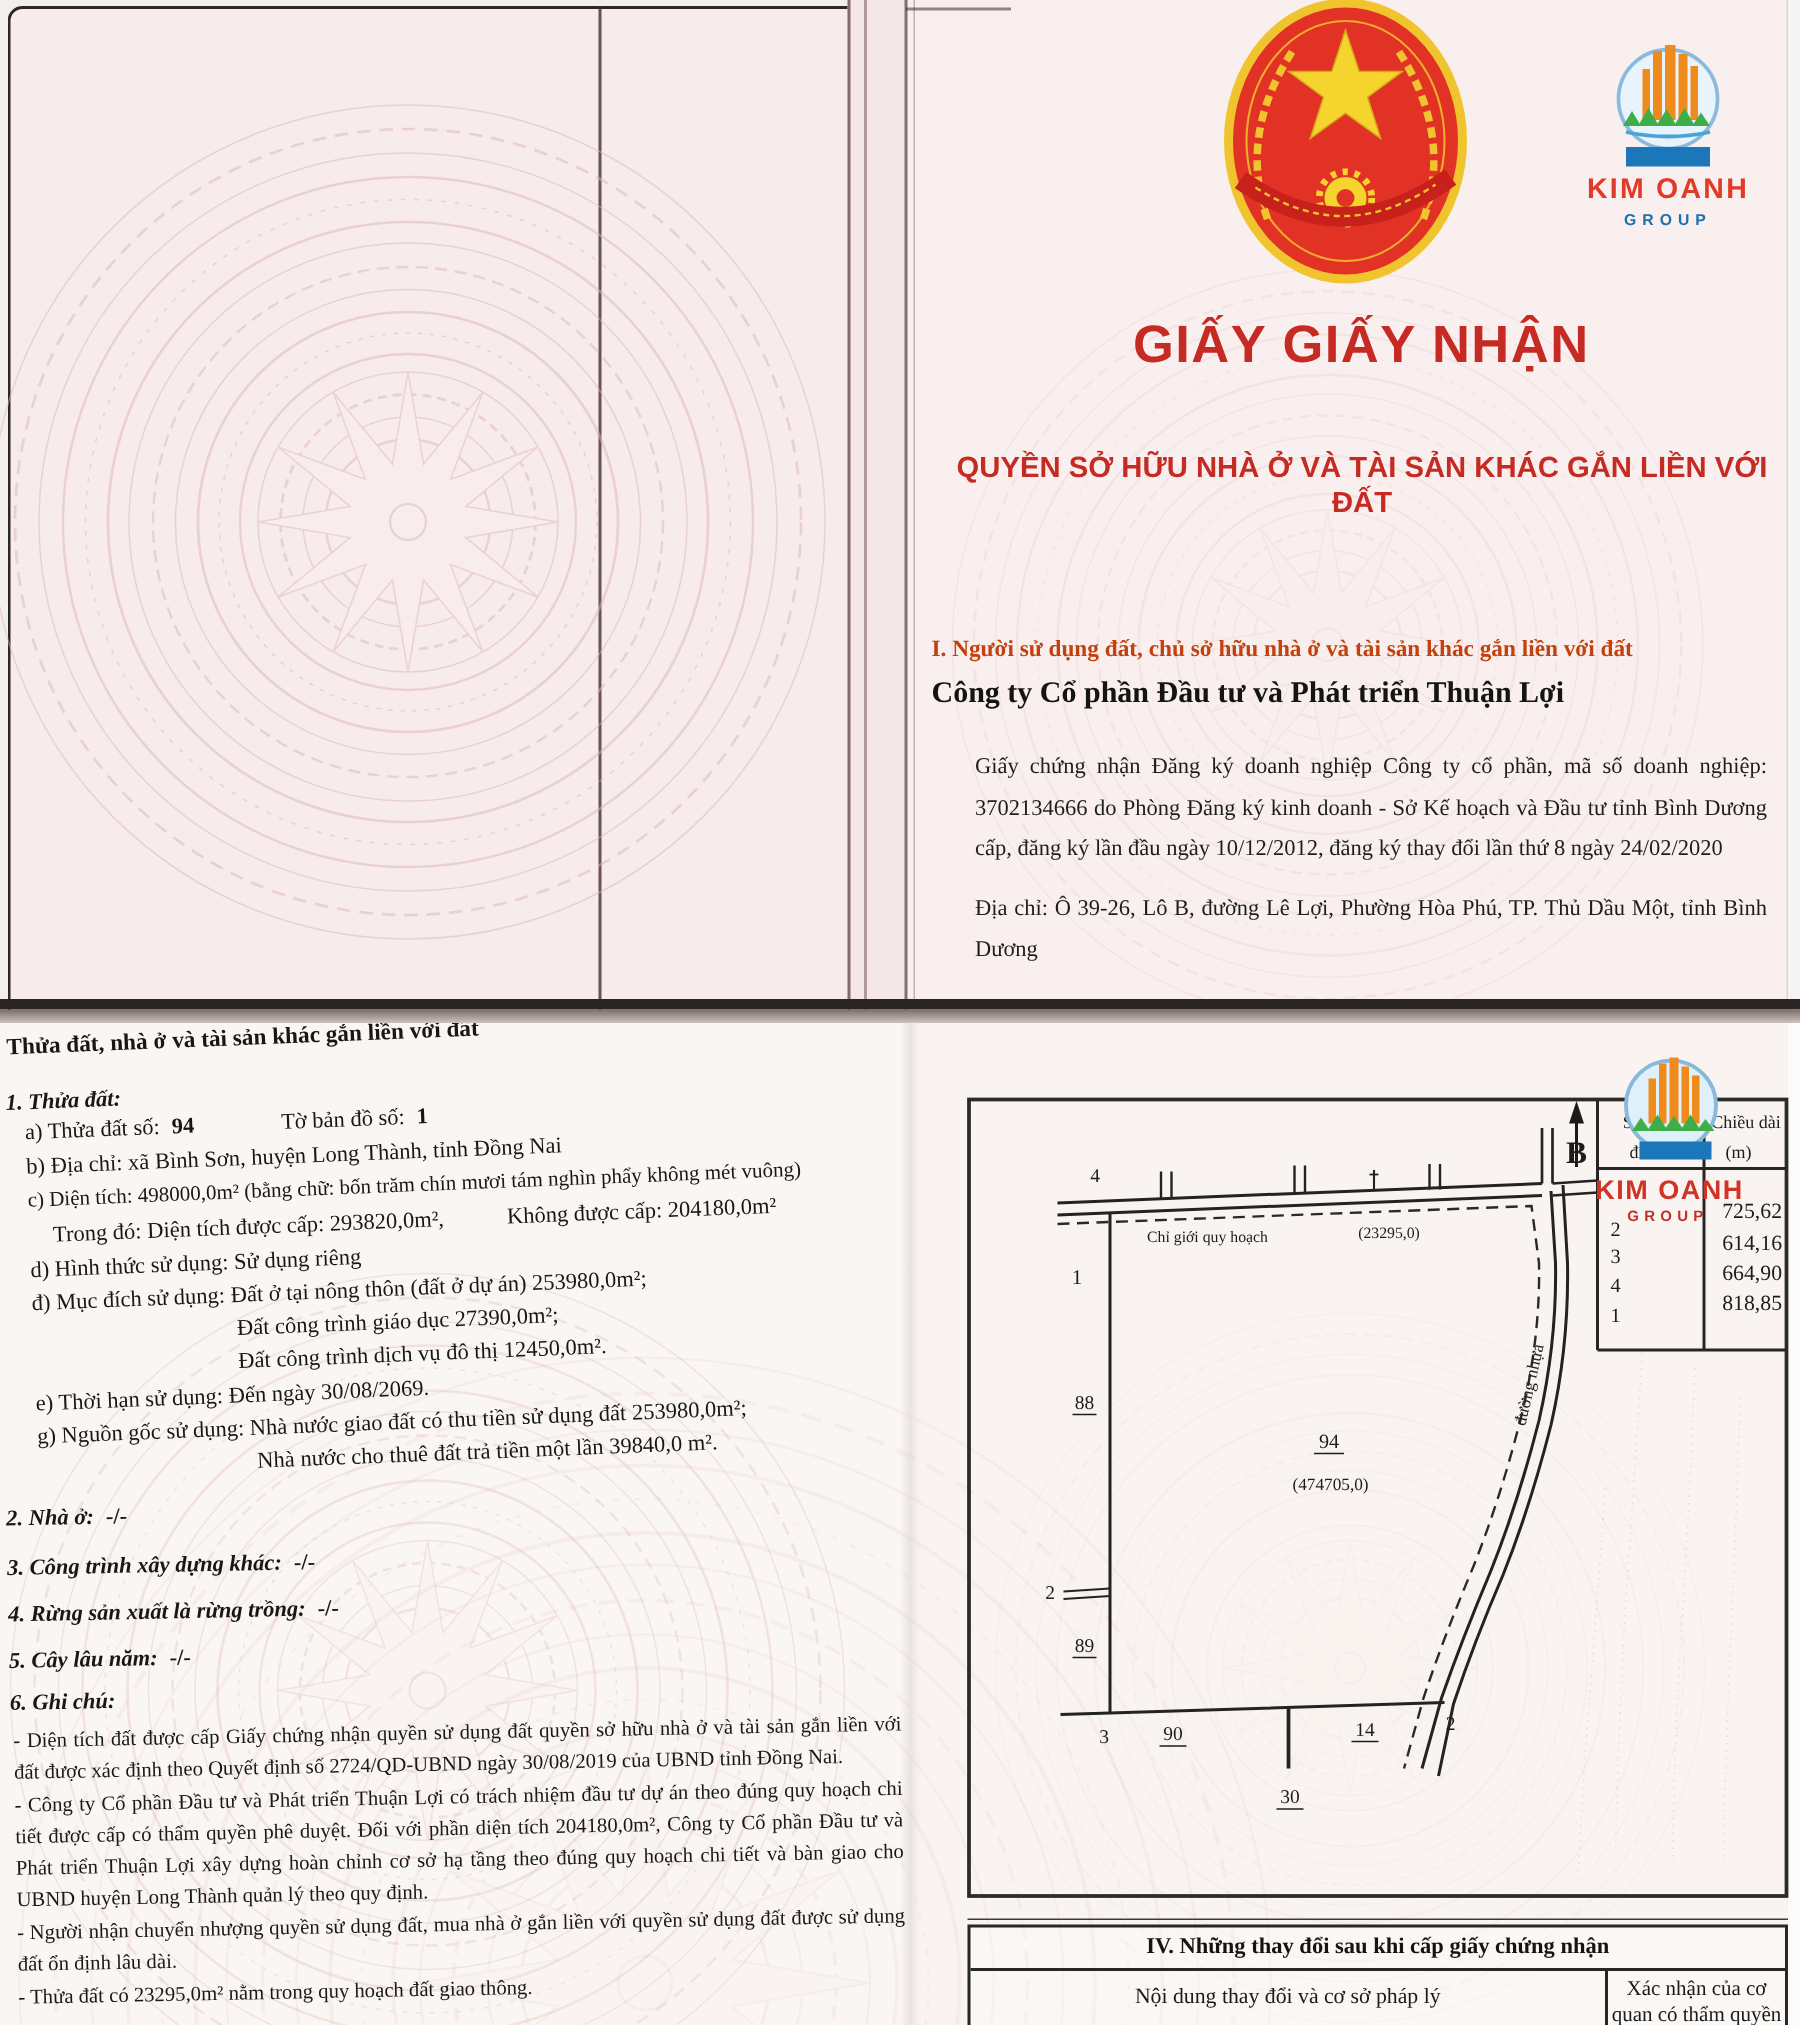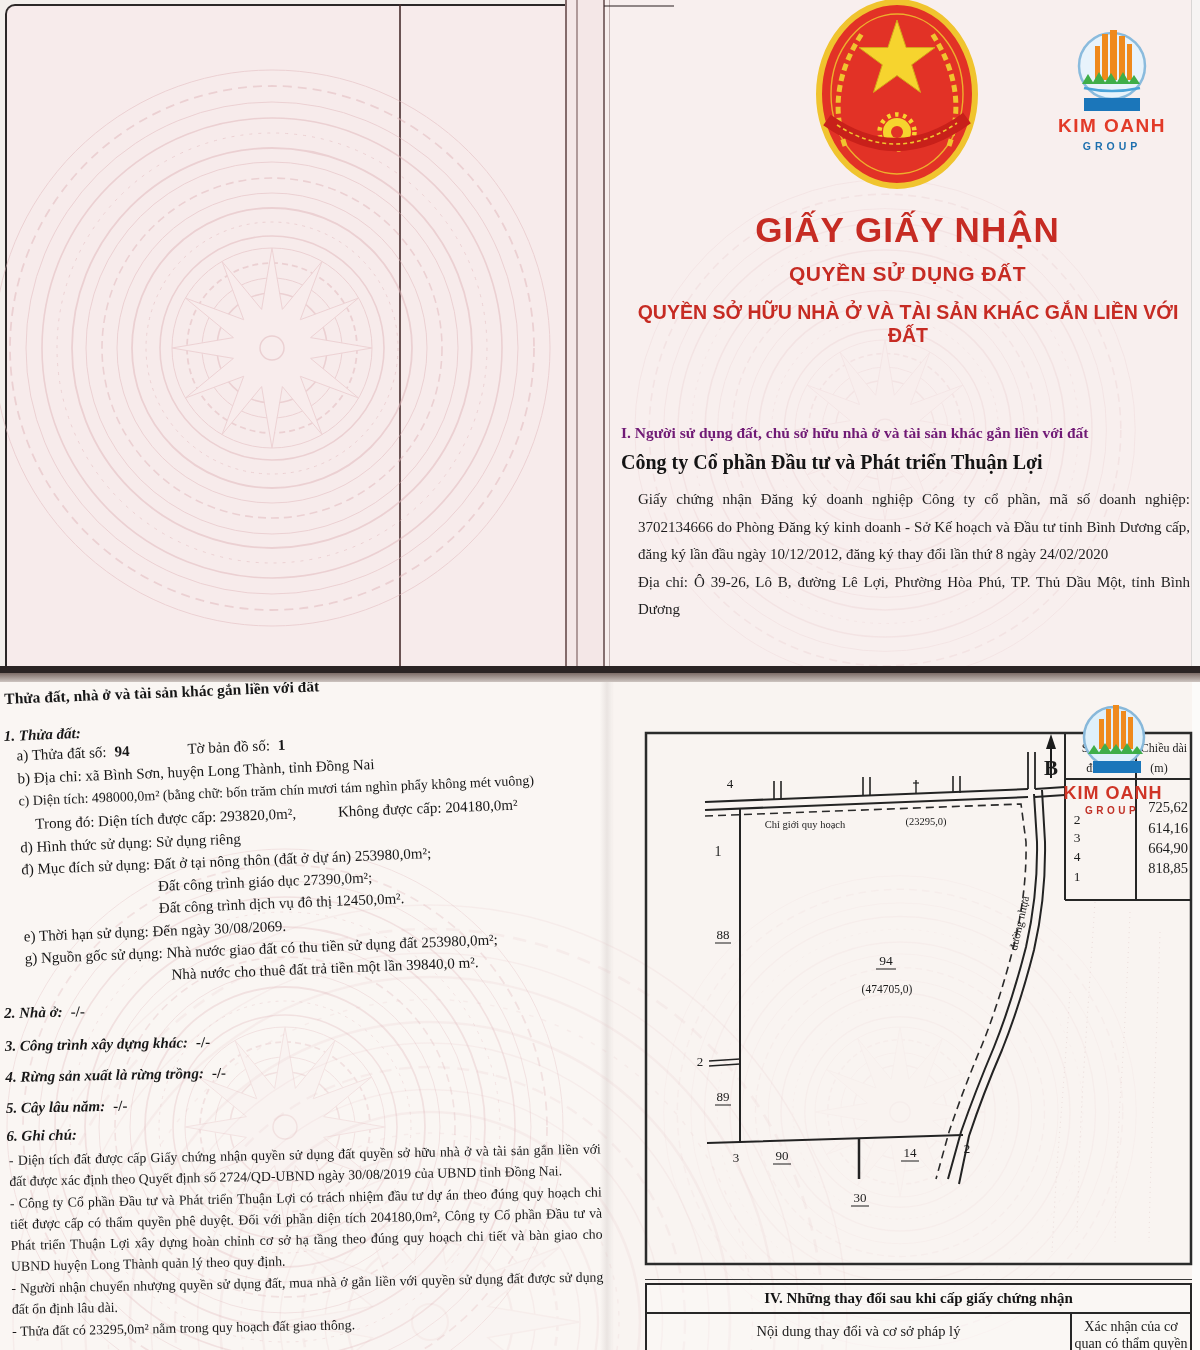--- a/index.html
+++ b/index.html
@@ -18,24 +18,24 @@
       border-left:2px solid rgba(95,70,70,.75);}
   #cover-right-inner-edge{left:609px;top:0;width:1px;height:682px;background:rgba(110,85,85,.4);}
   #cover-right-margin{left:1191px;top:0;width:9px;height:682px;background:#f6f4f3;border-left:1px solid rgba(0,0,0,.12);}
   #cover-top-hairline{left:604px;top:5px;width:70px;height:2px;background:rgba(40,30,30,.5);}
 
   .title-red{color:#c62b23;font-family:"Liberation Sans","DejaVu Sans",sans-serif;font-weight:bold;text-align:center;}
   #title-1{left:625px;top:210px;width:565px;font-size:35px;letter-spacing:1px;}
   #title-2{left:625px;top:262px;width:565px;font-size:21px;letter-spacing:.5px;}
   #title-3{left:622px;top:301px;width:572px;font-size:19.5px;}
 
-  #section1-heading{left:621px;top:424px;width:572px;font-weight:bold;font-size:15.5px;color:#701a75;}
+  #section1-heading{left:621px;top:424px;width:572px;font-weight:bold;font-size:15.5px;color:#c2410c;}
   #owner-name{left:621px;top:451px;width:560px;text-align:left;font-weight:bold;font-size:20px;color:#141414;}
   #section1-paragraphs{left:638px;top:486px;width:552px;font-size:15px;line-height:27.5px;text-align:justify;color:#1d1d1d;}
-  #section1-paragraphs p{margin:0;}
+  #section1-paragraphs p{margin:12px;}
 
   
   #divider-dark{left:0;top:666px;width:1200px;height:7px;background:#2b2424;}
   #divider-fade{left:0;top:673px;width:1200px;height:11px;background:linear-gradient(180deg,#7c6c67,#dfd8d4);}
 
   
   #bottom-half{left:0;top:682px;width:1200px;height:668px;background:#faf6f3;overflow:hidden;}
   #parcel-left-page{left:0;top:0;width:612px;height:668px;background:#faf6f3;}
   #diagram-right-page{left:612px;top:0;width:580px;height:668px;background:#f9f4f1;}
   #page-gap-shadow{left:600px;top:0;width:14px;height:668px;background:linear-gradient(90deg,rgba(0,0,0,0),rgba(90,70,70,.10),rgba(0,0,0,0));}
@@ -143,21 +143,20 @@
           <polygon points="76,76 83,64 90,76"></polygon>
         <polygon points="88,76 94,67 100,76"></polygon>
       </g>
       <path d="M44,80 Q72,86 100,80" stroke="#4aa3d8" stroke-width="2.5" fill="none"></path>
       <rect x="44" y="90" width="56" height="13" fill="#1b76ba"></rect>
       <text x="72" y="124" text-anchor="middle" class="sans" font-size="19" font-weight="bold" fill="#e23a28" letter-spacing="1.5">KIM OANH</text>
       <text x="72" y="142" text-anchor="middle" class="sans" font-size="10.5" font-weight="bold" fill="#1d6fae" letter-spacing="4">GROUP</text>
     </svg>
 
     <div id="title-1" class="abs title-red">GIẤY GIẤY NHẬN</div>
-    <div id="title-2" class="abs title-red">QUYỀN SỬ DỤNG ĐẤT</div>
     <div id="title-3" class="abs title-red">QUYỀN SỞ HỮU NHÀ Ở VÀ TÀI SẢN KHÁC GẮN LIỀN VỚI ĐẤT</div>
 
     <div id="section1-heading" class="abs">I. Người sử dụng đất, chủ sở hữu nhà ở và tài sản khác gắn liền với đất</div>
     <div id="owner-name" class="abs">Công ty Cổ phần Đầu tư và Phát triển Thuận Lợi</div>
     <div id="section1-paragraphs" class="abs">
       <p>Giấy chứng nhận Đăng ký doanh nghiệp Công ty cổ phần, mã số doanh nghiệp: 3702134666 do Phòng Đăng ký kinh doanh - Sở Kế hoạch và Đầu tư tỉnh Bình Dương cấp, đăng ký lần đầu ngày 10/12/2012, đăng ký thay đổi lần thứ 8 ngày 24/02/2020</p>
       <p>Địa chỉ: Ô 39-26, Lô B,  đường Lê Lợi, Phường Hòa Phú, TP. Thủ Dầu Một, tỉnh Bình Dương</p>
     </div>
   </div>
 

